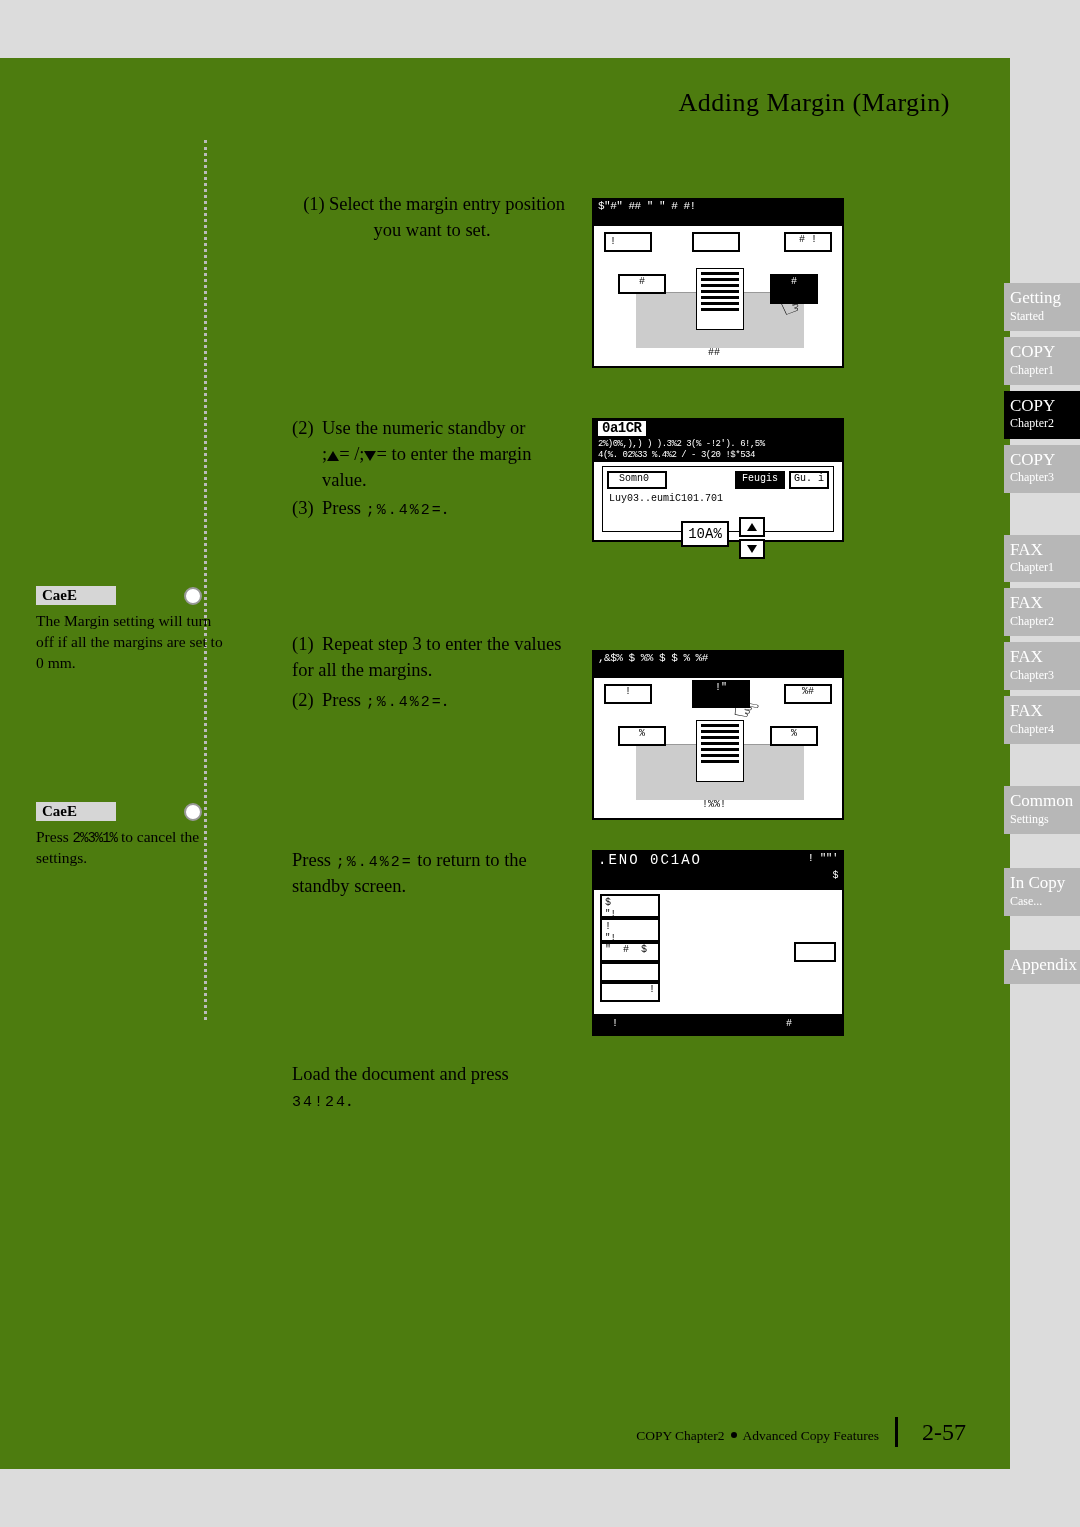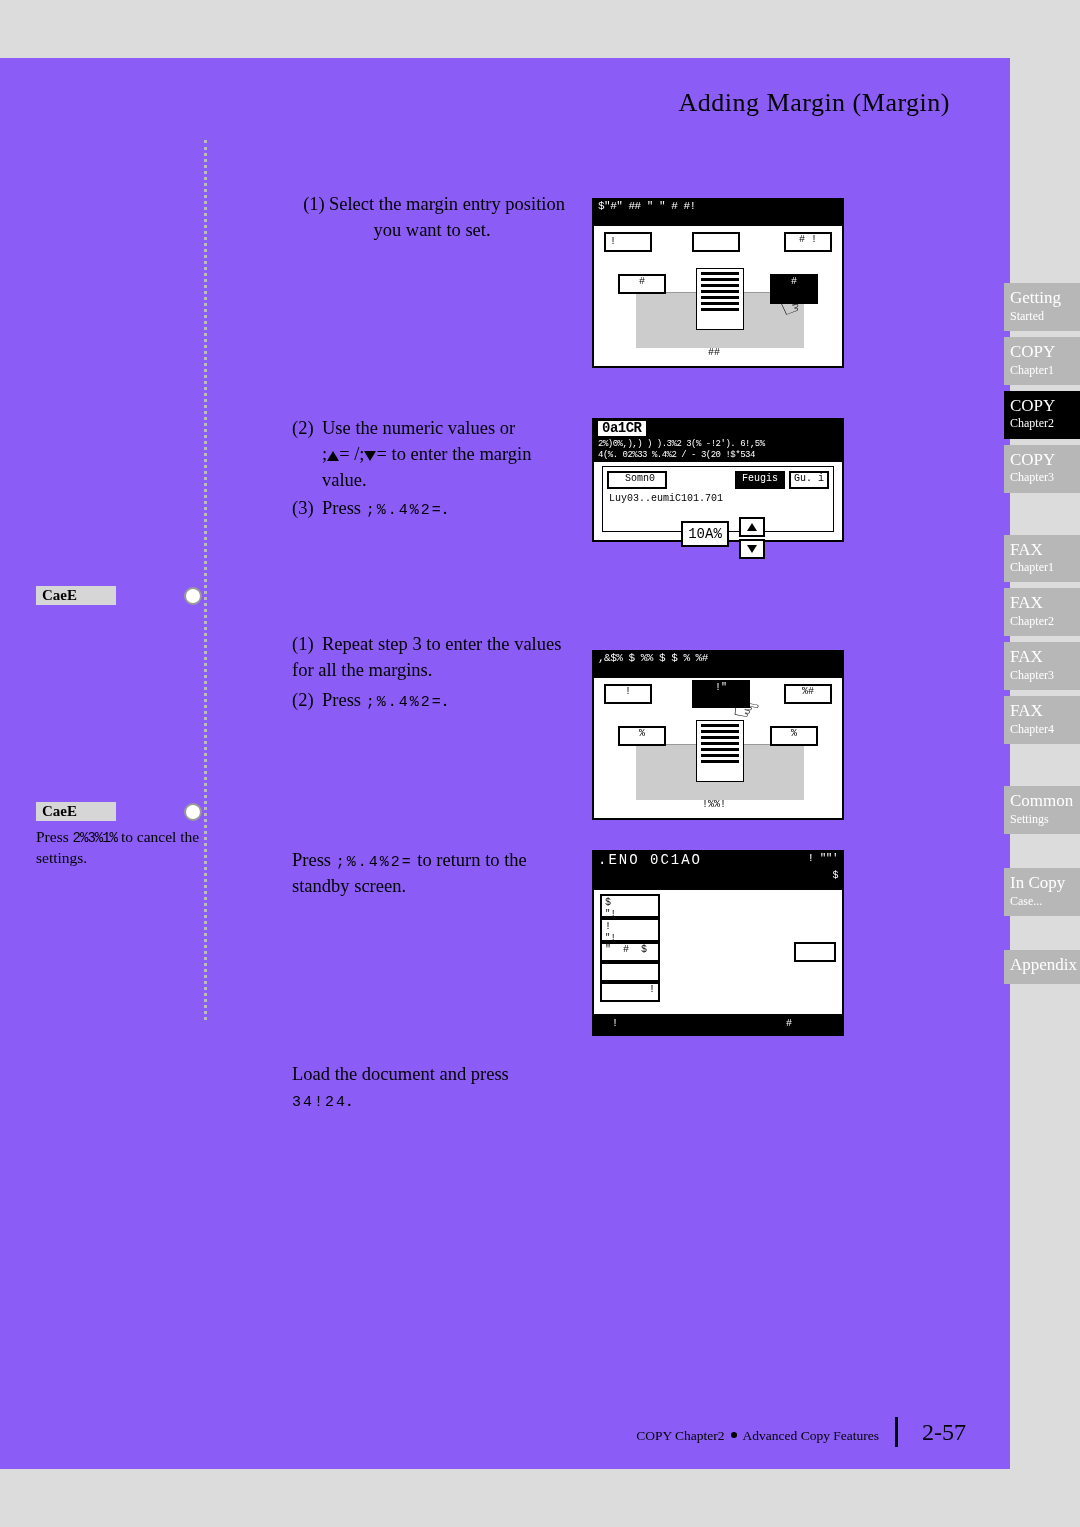--- a/index.html
+++ b/index.html
@@ -10,21 +10,21 @@
     font-family: Georgia, "Times New Roman", serif;
     color: #000;
     position: relative;
     overflow: hidden;
   }
   .page {
     position: absolute;
     left: 0; top: 58px;
     width: 1010px;
     height: 1411px;
-    background: #8b5cf6;
+    background: #4d7c0f;
   }
   .header-title {
     position: absolute;
     right: 60px;
     top: 30px;
     font-size: 26px;
     letter-spacing: 0.5px;
   }
   
   .tabs {
@@ -195,38 +195,39 @@
 
   <div class="dots"></div>
 
   <div class="main">
 
     <div class="left-col" style="top:448px;">
       <div class="note-hdr">
         <div class="note-label">CaeE</div>
         <div class="note-circle"></div>
       </div>
+      <div class="note-text">The Margin setting will turn off if all the margins are set to 0 mm.</div>
     </div>
 
     <div class="left-col" style="top:664px;">
       <div class="note-hdr">
         <div class="note-label">CaeE</div>
         <div class="note-circle"></div>
       </div>
       <div class="note-text">
         <span>Press </span><span class="mono-inline">2%3%1%</span><span> to cancel the settings.</span>
       </div>
     </div>
 
     <div class="step" style="left:256px; top:54px;text-align:center;">
       <span class="num">(1)</span><span>Select the margin entry position you want to set.</span>
     </div>
 
     <div class="step" style="left:256px; top:278px;">
-      <span class="num">(2)</span><span>Use the numeric values or</span>
+      <span class="num">(2)</span><span>Use the numeric standby or</span>
       <span class="step-indent">
         ;<span class="tri-up"></span>= /;<span class="tri-dn"></span>=<span> to enter the margin value.</span>
       </span>
     </div>
     <div class="step" style="left:256px; top:358px;">
       <span class="num">(3)</span><span>Press </span><span class="enter-key">;%.4%2=</span>.
     </div>
 
     <div class="step" style="left:256px; top:494px;">
       <span class="num">(1)</span><span>Repeat step 3 to enter the values for all the margins.</span>
@@ -270,21 +271,21 @@
       </div>
     </div>
 
     <div class="lcd" style="left:556px; top:280px; width:252px; height:124px;">
       <div class="lcd-top" style="height:44px;">
         <span style="background:#fff;color:#000;font-weight:bold;font-size:14px;padding:0 4px;display:inline-block;margin-bottom:2px;">0a1CR</span><br>
         <span style="font-size:9px;">2%)0%,),)  )   ).3%2 3(% -!2'). 6!,5%</span><br>
         <span style="font-size:9px;">4(%. 02%33 %.4%2 / - 3(20  !$*534  </span>
       </div>
       <div style="position:absolute;top:48px;left:8px;right:8px;bottom:8px;border:1px solid #000;">
-        <div class="btn-rect" style="left:4px;top:4px;width:60px;height:18px;text-align:left;padding-left:16px;"><span>Somn0</span></div>
+        <div class="btn-rect" style="left:4px;top:4px;width:60px;height:18px;text-align:left;padding-left:10px;"><span>Somn0</span></div>
         <div class="btn-rect btn-black" style="right:48px;top:4px;width:50px;height:18px;"><span>Feugis</span></div>
         <div class="btn-rect" style="right:4px;top:4px;width:40px;height:18px;"><span>Gu. i</span></div>
         <div class="mini-label" style="left:6px;top:26px;font-size:10px;">Luy03..eumiC101.701</div>
         <div class="btn-rect" style="left:78px;top:54px;width:48px;height:26px;font-size:14px;line-height:22px;"><span>10A%</span></div>
         <div style="position:absolute;left:136px;top:50px;display:flex;flex-direction:column;gap:2px;">
           <div class="arr-btn">
               <span class="tri-up" style="border-bottom-width:8px;border-left-width:5px;border-right-width:5px;"></span>
             </div>
           <div class="arr-btn">
               <span class="tri-dn" style="border-top-width:8px;border-left-width:5px;border-right-width:5px;"></span>

